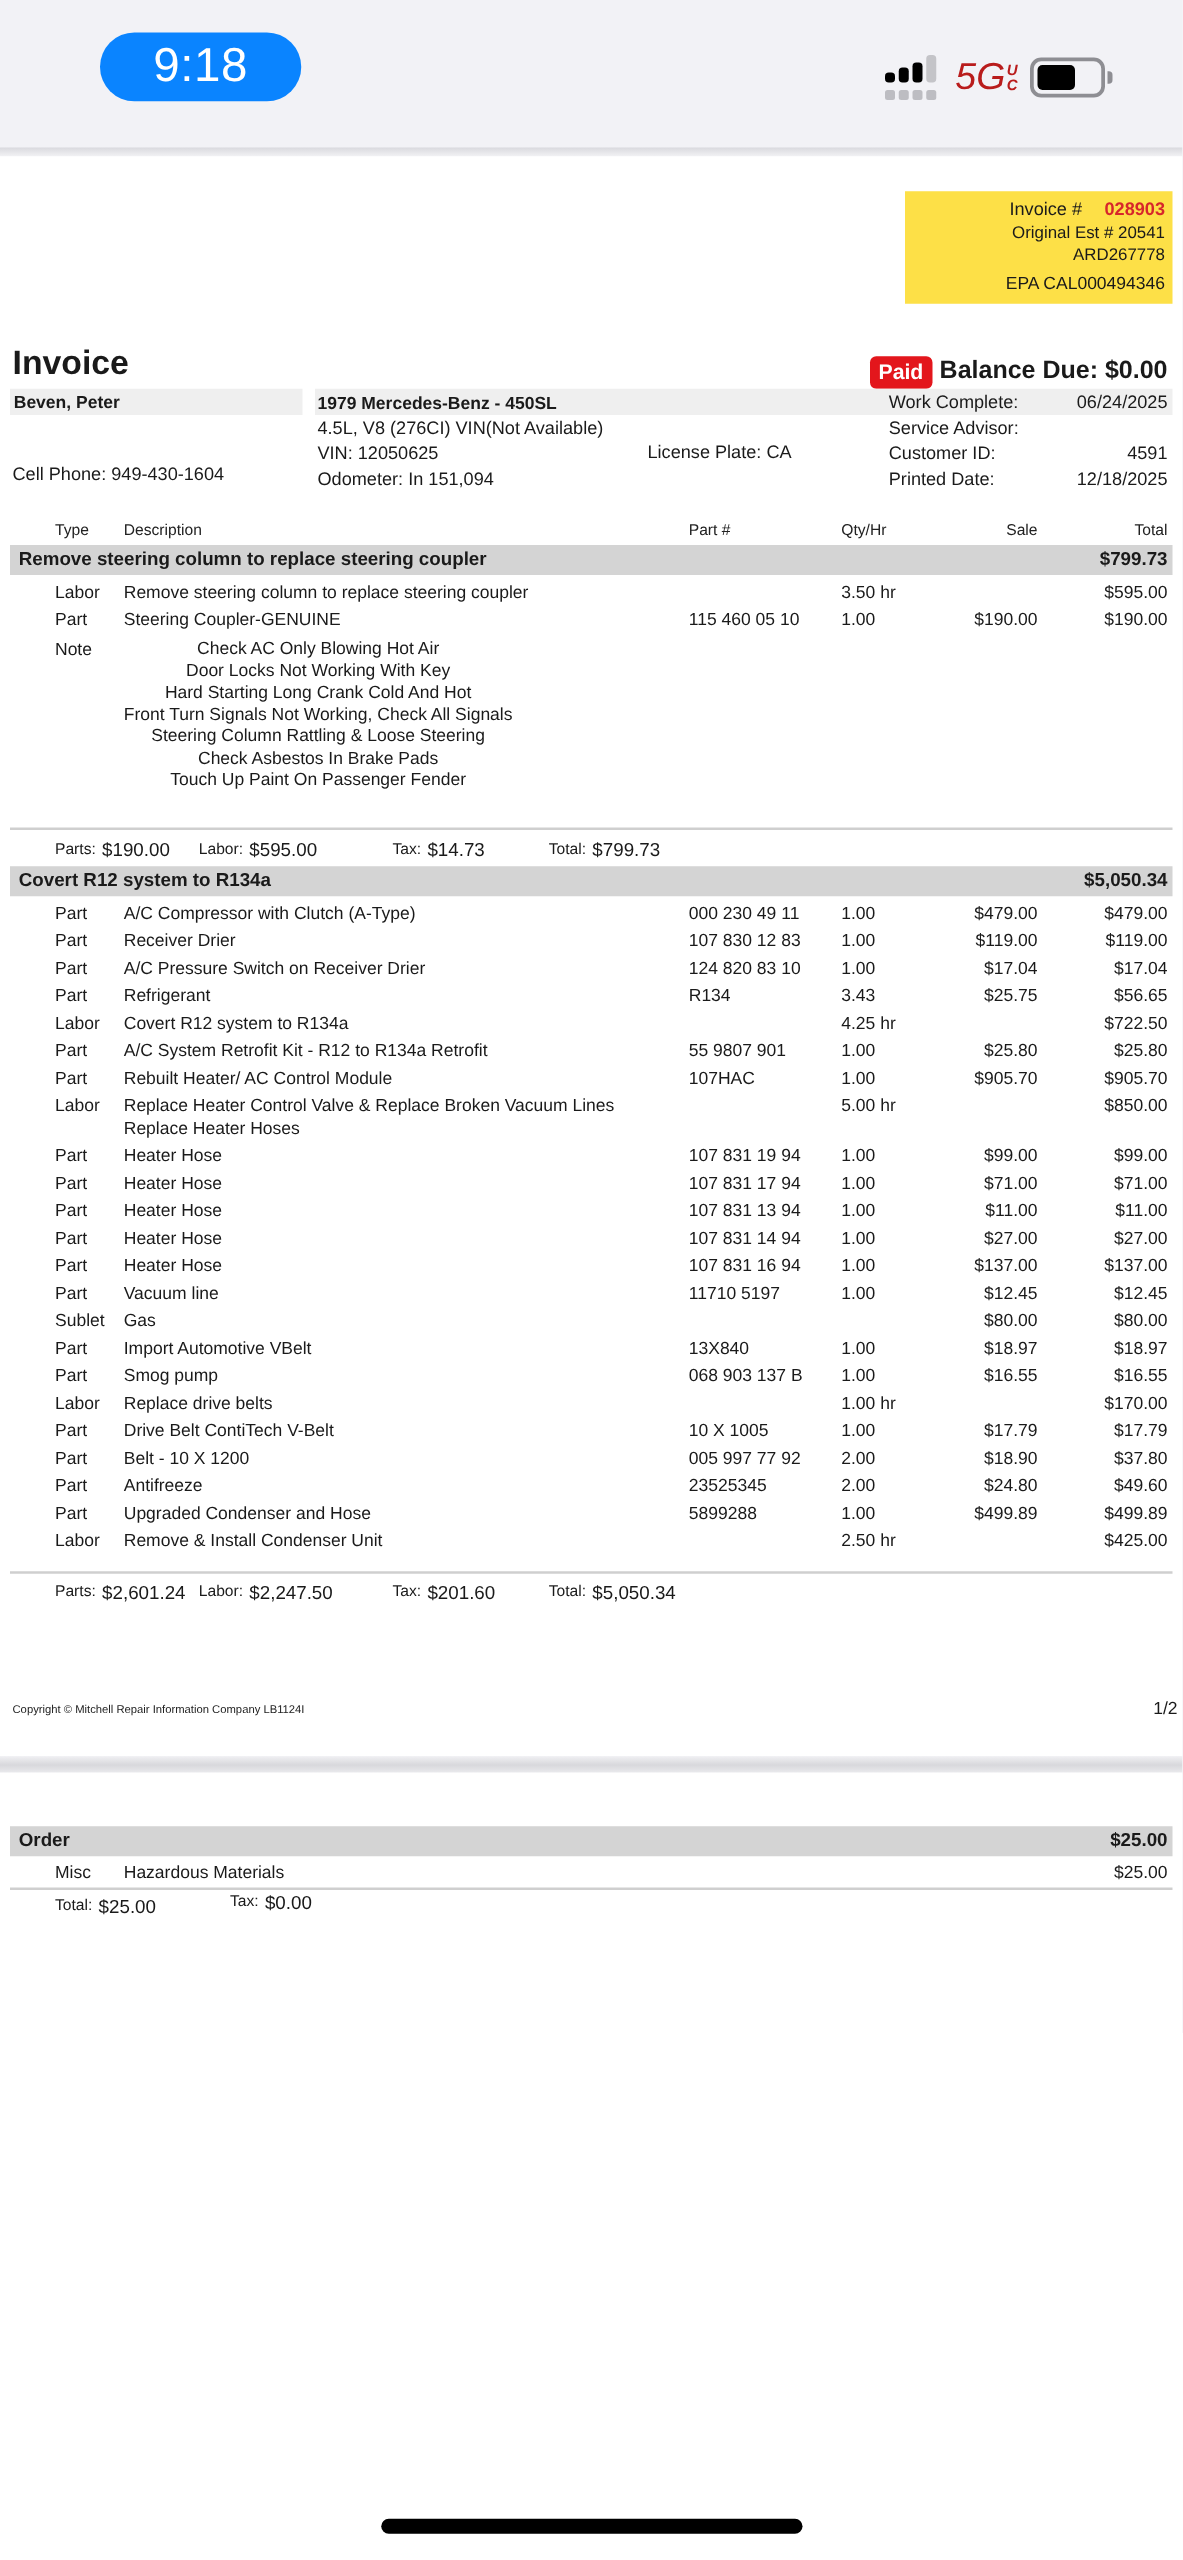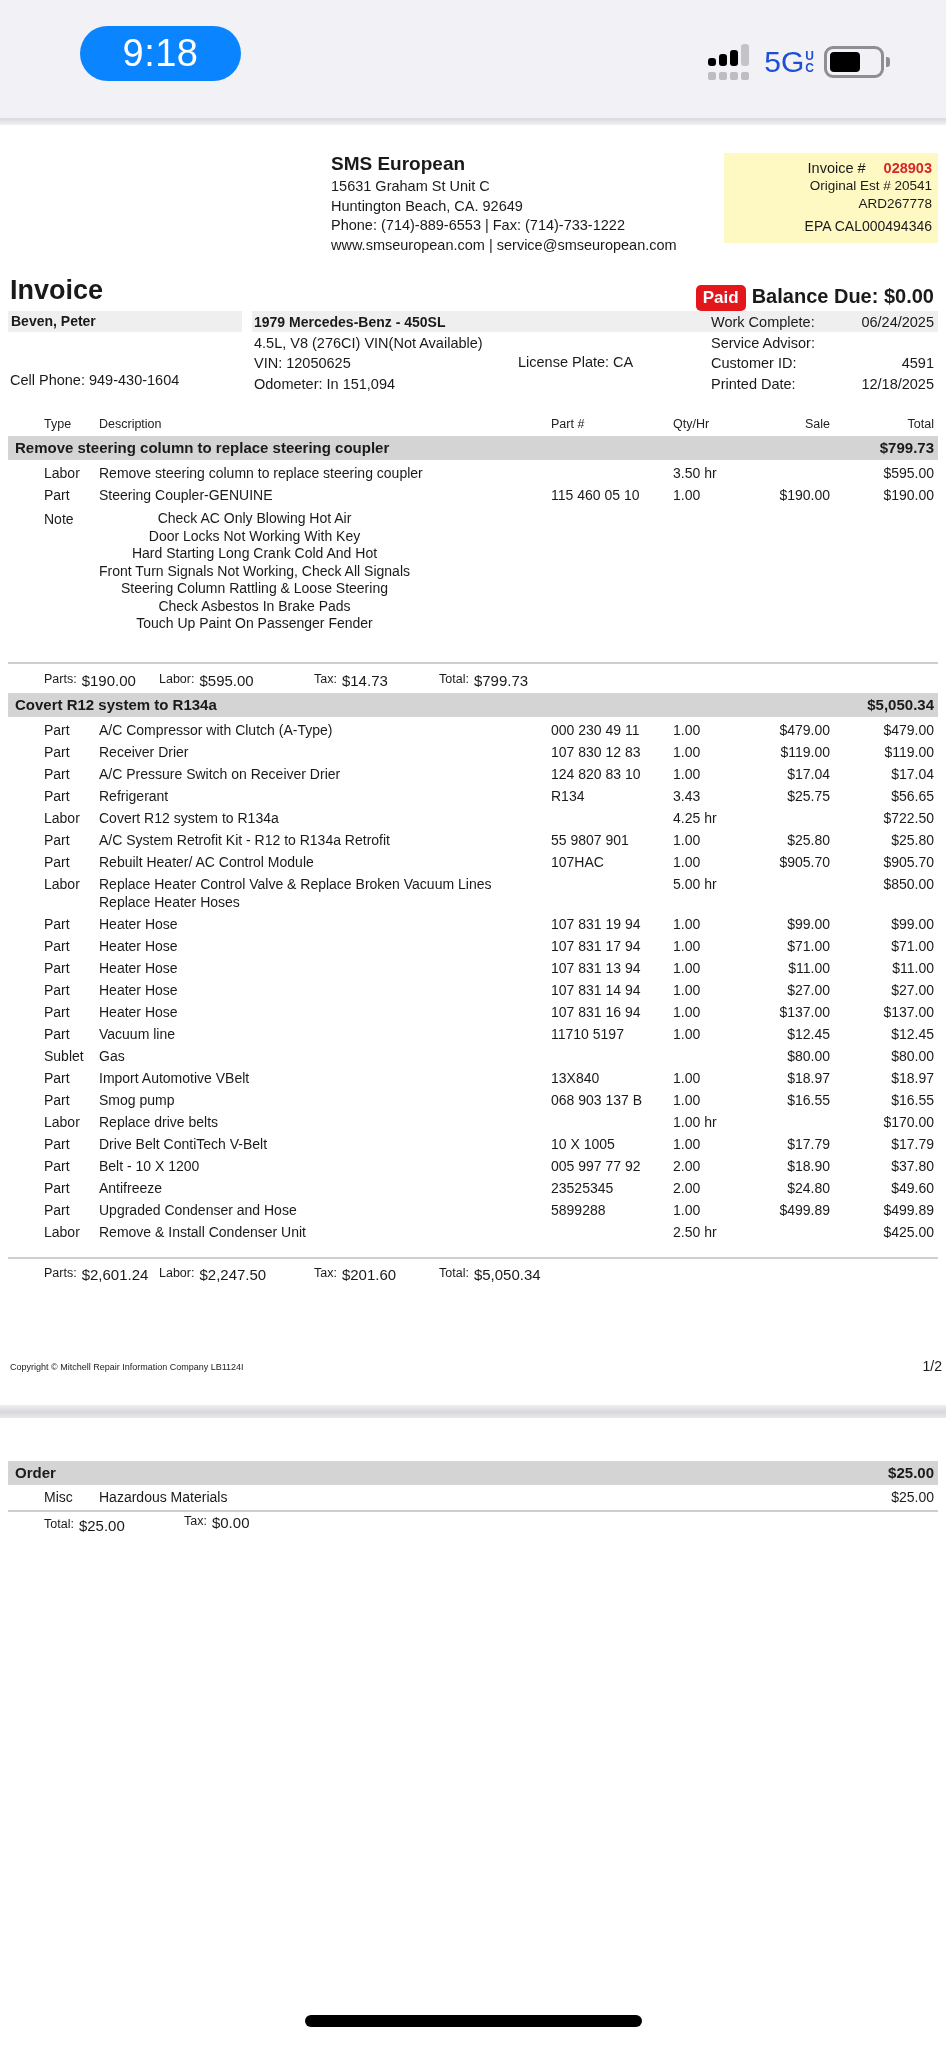--- a/index.html
+++ b/index.html
@@ -6,39 +6,39 @@
     html, body { width: 946px; height: 2048px; background: #f2f2f6; overflow: hidden; }
     body { font-family: "Liberation Sans", sans-serif; color: #1a1a1a; position: relative; }
 
     
     .status-bar { position: absolute; left: 0; top: 0; width: 946px; height: 120px; background: #f2f2f6; }
     .time-pill { position: absolute; left: 80px; top: 26px; width: 161px; height: 55px; border-radius: 28px; background: #0a84ff; color: #fff; font-size: 38px; display: flex; align-items: center; justify-content: center; letter-spacing: 0.5px; }
     .status-right { position: absolute; right: 62px; top: 44px; height: 36px; display: flex; align-items: center; gap: 8px; }
     .signal { position: relative; width: 48px; height: 36px; }
     .signal .bar { position: absolute; bottom: 14px; width: 8px; background: #000; border-radius: 3px; }
     .signal .dot { position: absolute; bottom: 0; width: 8px; height: 8px; background: #bdbdc2; border-radius: 2px; }
-    .net-label { font-size: 30px; font-weight: normal; color: #1d4ed8; display: flex; align-items: center; }
+    .net-label { font-size: 30px; font-weight: normal; color: #b91c1c; display: flex; align-items: center; font-style: italic; }
     .net-label sup { font-size: 12px; line-height: 12px; display: flex; flex-direction: column; margin-left: 1px; font-weight: bold; }
     .battery { position: relative; width: 60px; height: 32px; border: 3px solid #8e8e93; border-radius: 9px; margin-left: 2px; }
     .battery .fill { position: absolute; left: 3px; top: 3px; width: 30px; height: 20px; background: #000; border-radius: 4px; }
     .battery .nub { position: absolute; right: -9px; top: 8px; width: 4px; height: 10px; background: #8e8e93; border-radius: 0 3px 3px 0; }
 
     
     .page-top-shadow { position: absolute; left: 0; top: 118px; width: 946px; height: 8px; background: linear-gradient(#d9d9de, #f5f5f7); }
 
     
     .page { position: absolute; left: 0; width: 946px; background: #fff; }
     .page1 { top: 125px; height: 1280px; }
     .page2 { top: 1418px; height: 630px; }
     .page-gap { position: absolute; left: 0; top: 1405px; width: 946px; height: 14px; background: linear-gradient(#f0f0f3, #d8d8dc, #ececef); }
 
     .shop { position: absolute; left: 331px; top: 27px; font-size: 14.5px; line-height: 19.5px; color: #1a1a1a; }
     .shop .name { font-size: 19px; font-weight: bold; line-height: 24px; margin-bottom: 1px; }
 
-    .inv-box { position: absolute; left: 724px; top: 28px; width: 214px; height: 90px; background: #fef9c3; padding: 6px 6px 0 0; text-align: right; font-size: 13.5px; line-height: 18px; }
+    .inv-box { position: absolute; left: 724px; top: 28px; width: 214px; height: 90px; background: #fde047; padding: 6px 6px 0 0; text-align: right; font-size: 13.5px; line-height: 18px; }
     .inv-box .num-row { font-size: 14.5px; }
     .inv-box .inv-num { color: #d7262b; font-weight: bold; margin-left: 18px; }
     .inv-box .epa { margin-top: 4px; font-size: 14px; }
 
     .inv-title { position: absolute; left: 10px; top: 150px; font-size: 27px; font-weight: bold; }
     .paid-wrap { position: absolute; right: 12px; top: 160px; display: flex; align-items: flex-start; gap: 6px; }
     .paid-badge { background: #e3161c; color: #fff; font-size: 17px; font-weight: bold; padding: 3px 7px; border-radius: 5px; }
     .balance { font-size: 20px; font-weight: bold; }
 
     .cust-bar { position: absolute; left: 8px; top: 186px; width: 234px; height: 21px; background: #efefef; font-size: 14px; font-weight: bold; padding: 2px 3px; }
@@ -110,27 +110,20 @@
     <div class="battery">
       <div class="fill"></div>
       <div class="nub"></div>
     </div>
   </div>
 </div>
 <div class="page-top-shadow"></div>
 
 <div class="page page1">
 
-  <div class="shop">
-    <div class="name">SMS European</div>
-    <div>15631 Graham St Unit C</div>
-    <div>Huntington Beach, CA. 92649</div>
-    <div>Phone: (714)-889-6553 | Fax: (714)-733-1222</div>
-    <div>www.smseuropean.com | service@smseuropean.com</div>
-  </div>
 
   <div class="inv-box">
     <div class="num-row"><span>Invoice #</span><span class="inv-num">028903</span></div>
     <div>Original Est # 20541</div>
     <div>ARD267778</div>
     <div class="epa">EPA CAL000494346</div>
   </div>
 
   <div class="inv-title">Invoice</div>
   <div class="paid-wrap">

